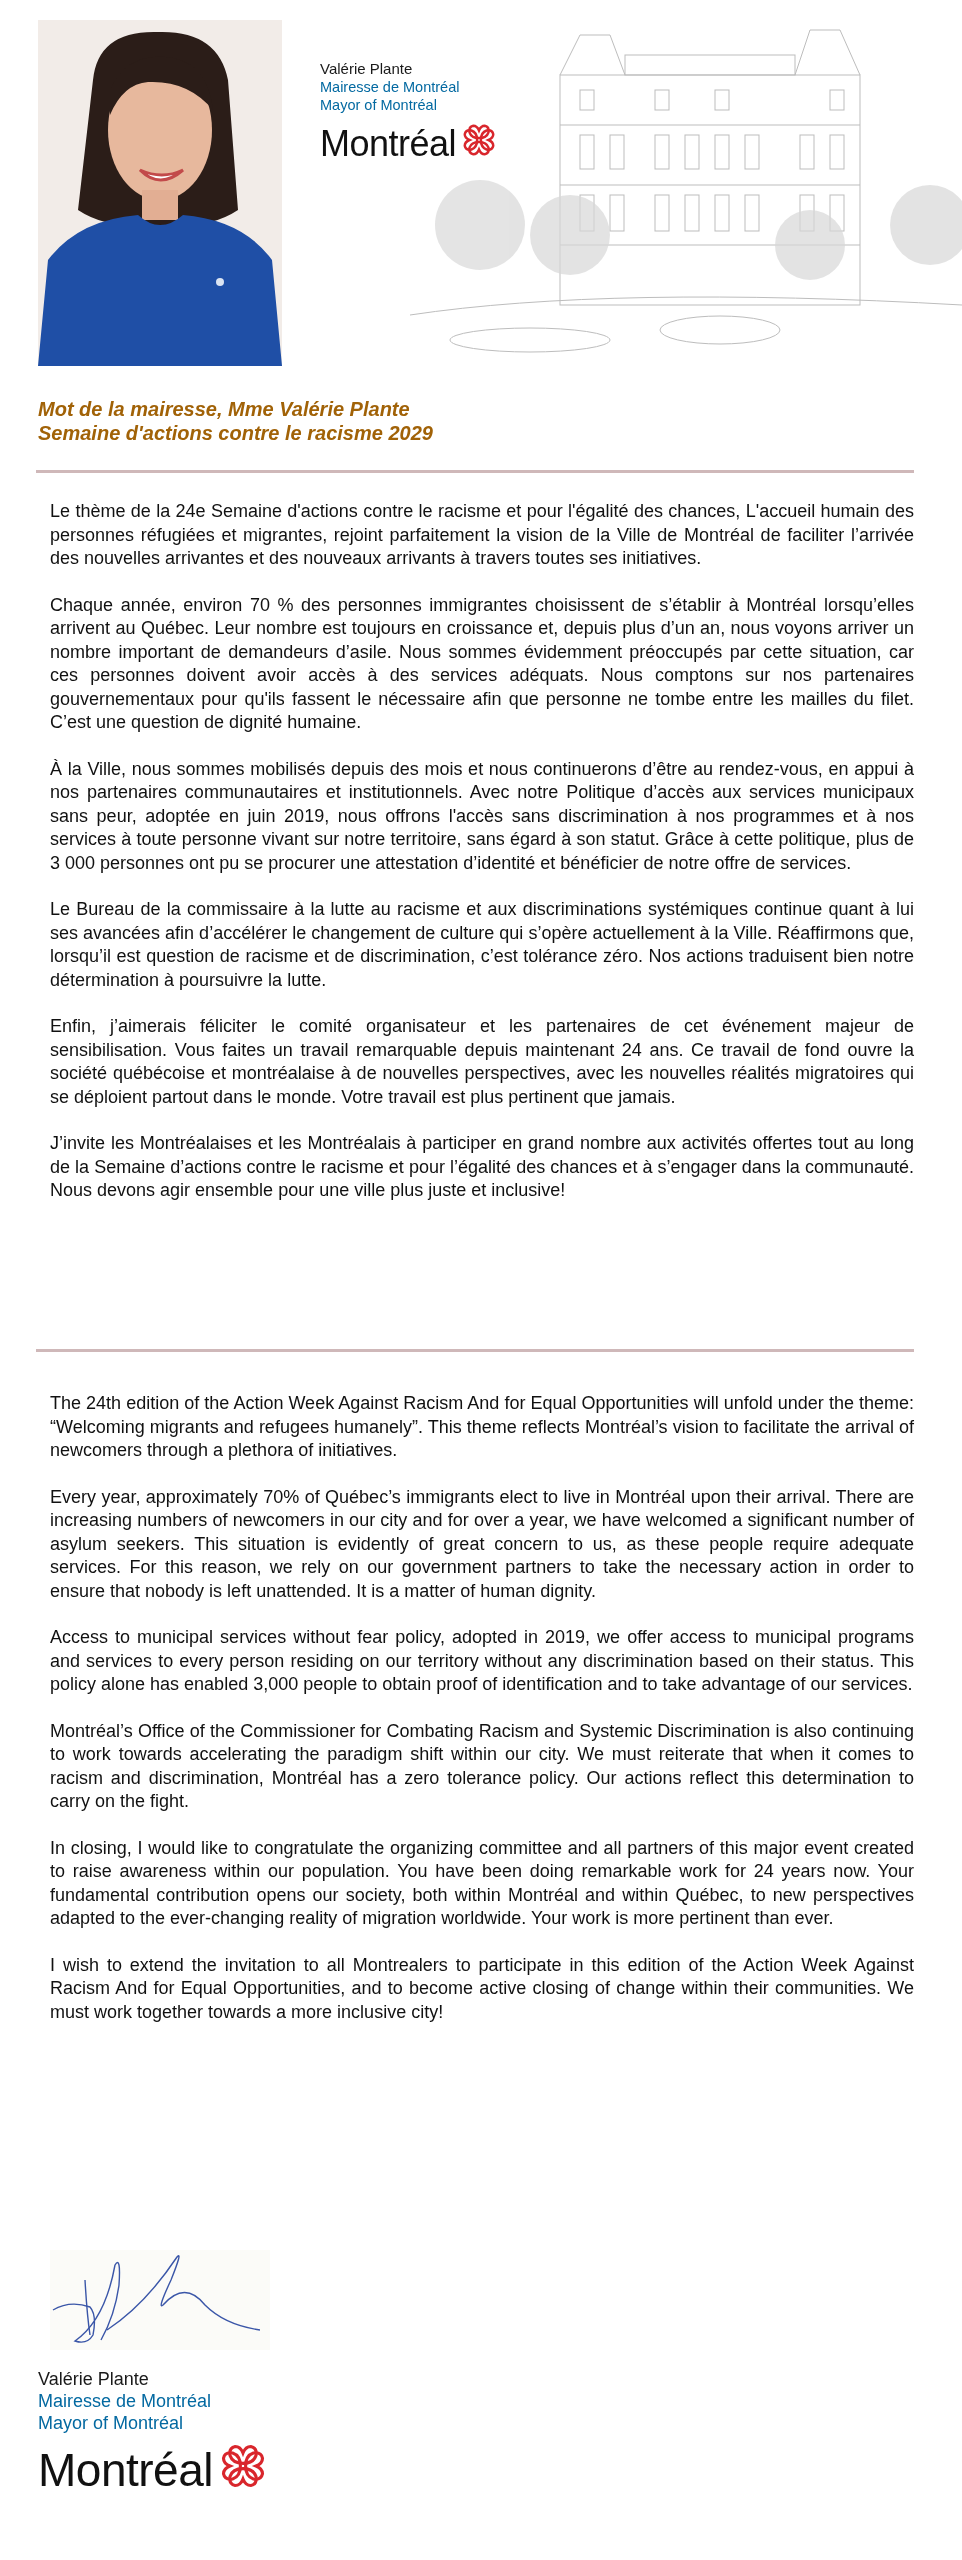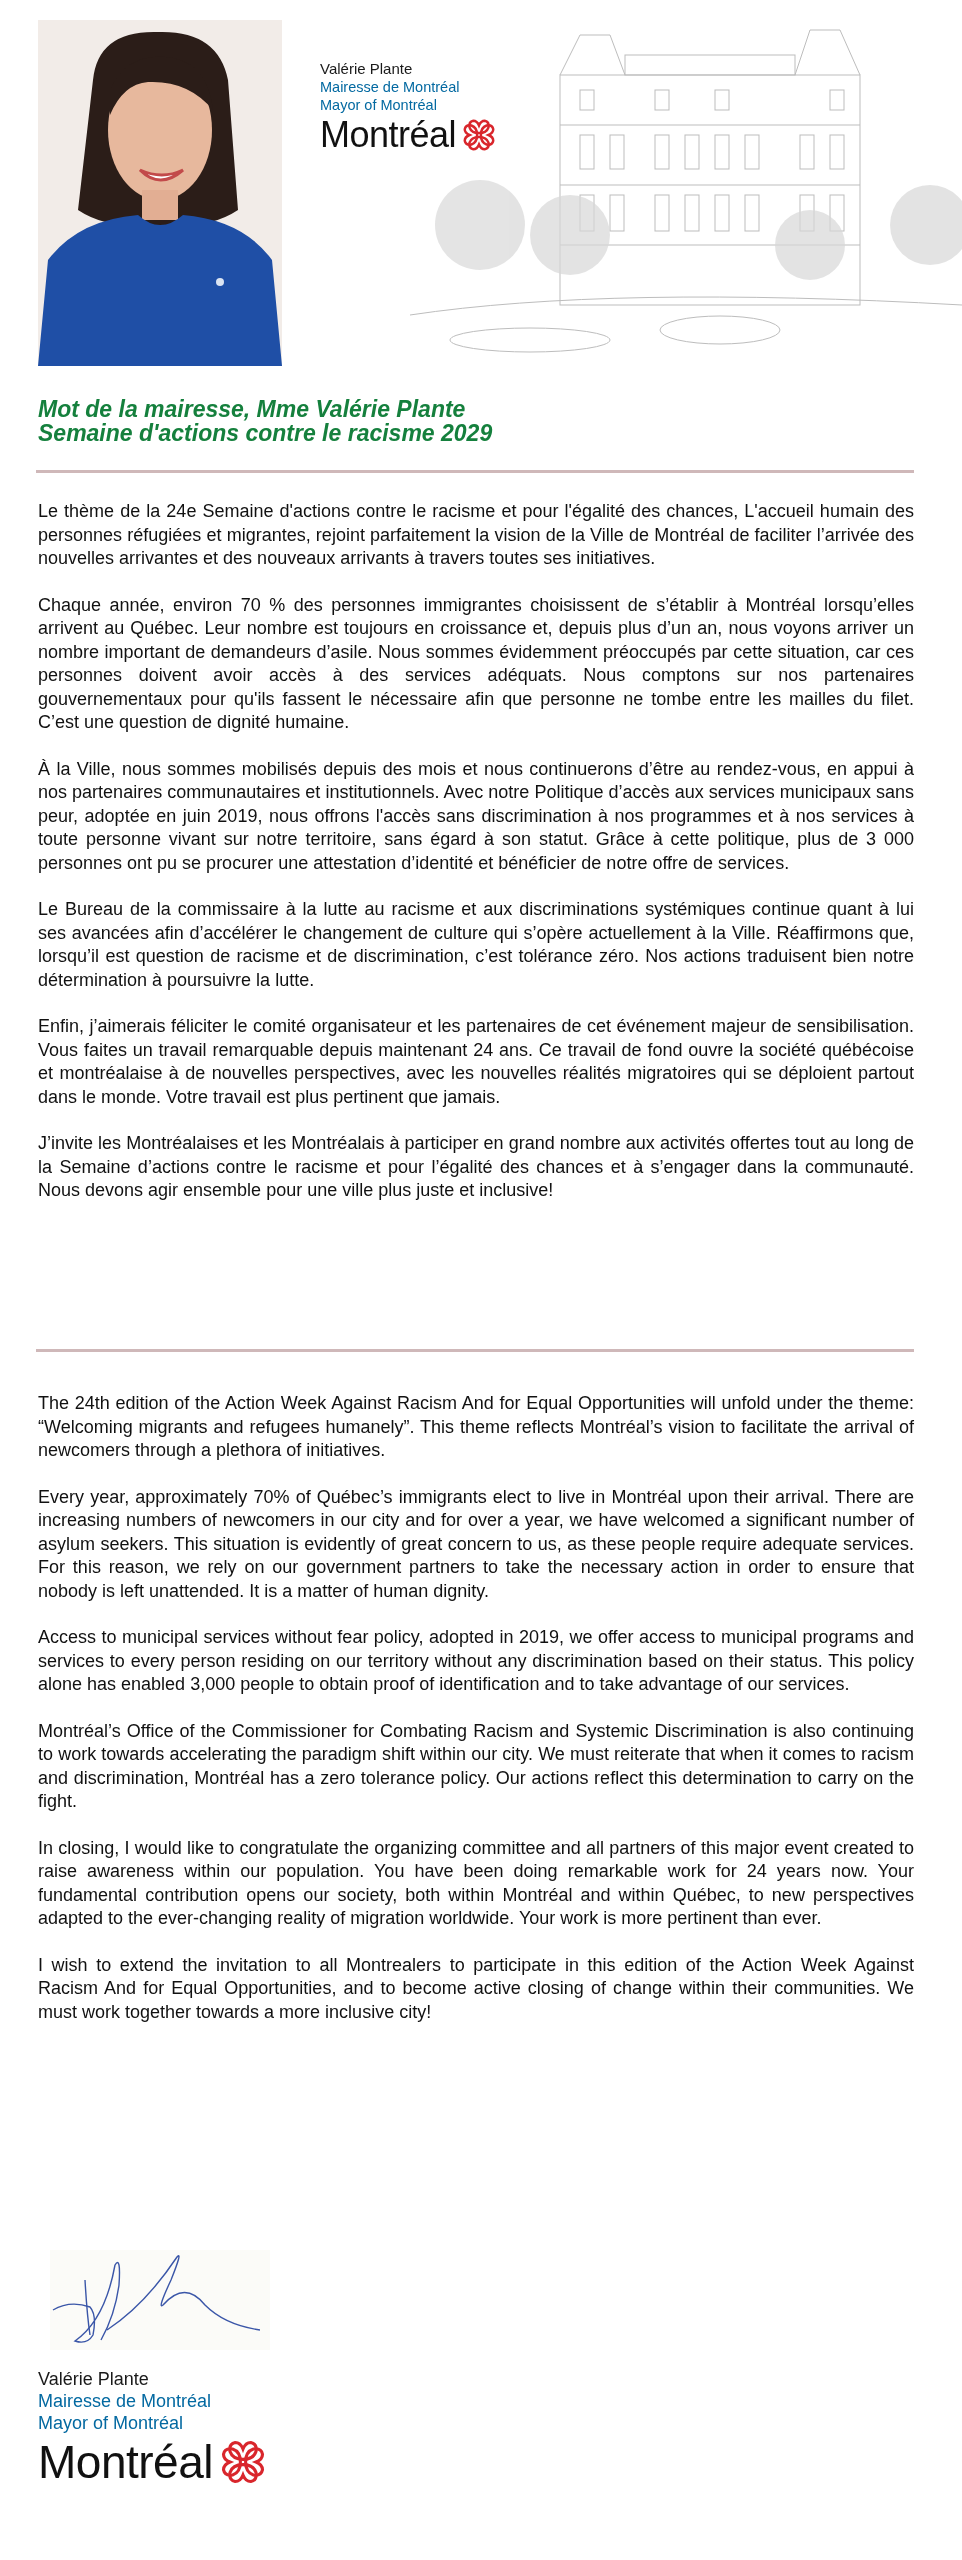--- a/index.html
+++ b/index.html
@@ -6,29 +6,29 @@
   body { width: 962px; height: 2560px; position: relative; overflow: hidden;
          font-family: "Liberation Sans", sans-serif; color: #111; }
   .header { position: absolute; left: 0; top: 0; width: 962px; height: 370px; }
   .photo { position: absolute; left: 38px; top: 20px; width: 244px; height: 346px;
            background: linear-gradient(180deg, #f3eeea 0%, #efe7e2 100%); overflow: hidden; }
   .photo svg { display: block; }
   .sig-block-top { position: absolute; left: 320px; top: 60px; }
   .name-bold { font-weight: normal; font-size: 15px; line-height: 18px; color: #1a1a1a; }
   .role { font-size: 14.5px; line-height: 18px; color: #0369a1; }
   .logo { display: flex; align-items: center; margin-top: 2px; }
-  .logo-text { font-size: 36px; line-height: 38px; letter-spacing: -0.5px; color: #111; }
+  .logo-text { font-size: 36px; line-height: 38px; letter-spacing: -0.5px; color: #111; margin-top: 9px; }
   .logo-mark { margin-left: 4px; }
   .building { position: absolute; left: 410px; top: 15px; width: 552px; height: 345px; }
-  .headline { position: absolute; left: 38px; top: 397px; font-size: 23px; line-height: 24px;
-              font-style: italic; font-weight: bold; color: #15803d; }
+  .headline { position: absolute; left: 38px; top: 397px; font-size: 20px; line-height: 24px;
+              font-style: italic; font-weight: bold; color: #a16207; }
   .rule { position: absolute; left: 36px; width: 878px; height: 3px; background: #cfb8b9; }
   .body-text { position: absolute; left: 38px; width: 876px; font-size: 18px; line-height: 23.5px;
                text-align: justify; color: #111; }
-  .body-text p { margin: 0 0 23px 0; }
+  .body-text p { margin: 0 0 23px 12px; }
   .signature { position: absolute; left: 45px; top: 2245px; width: 230px; height: 110px; }
   .sig-block-bottom { position: absolute; left: 38px; top: 2368px; }
   .sig-block-bottom .name-bold { font-size: 18px; line-height: 22px; }
   .sig-block-bottom .role { font-size: 18px; line-height: 22px; }
   .sig-block-bottom .logo-text { font-size: 46px; line-height: 50px; }
 </style>
 </head>
 <body>
 
 <div class="header">

